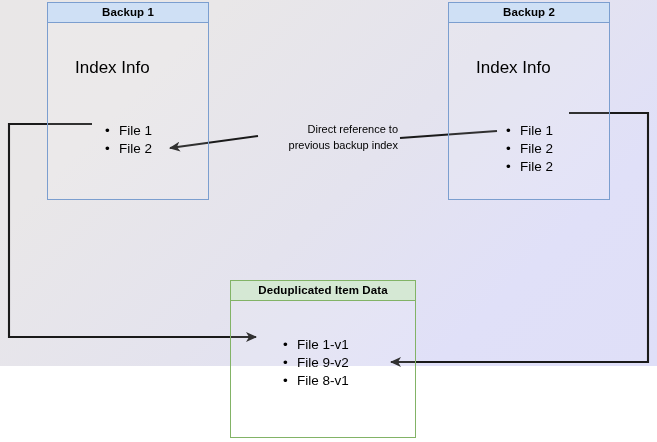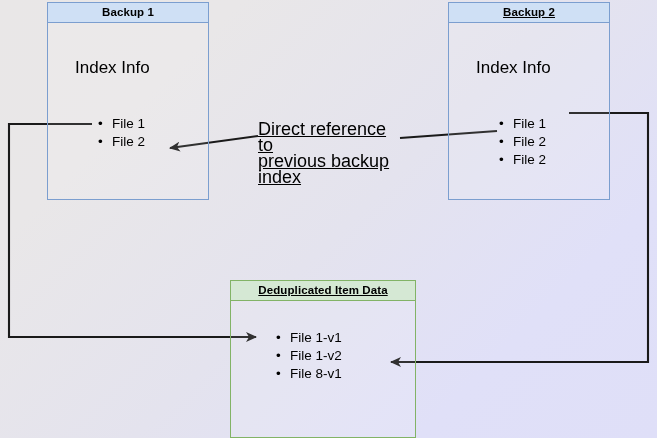--- a/index.html
+++ b/index.html
@@ -8,21 +8,21 @@
   }
   body {
     width: 657px;
     height: 442px;
     font-family: "Liberation Sans", sans-serif;
     overflow: hidden;
   }
   #canvas {
     position: relative;
     width: 657px;
-    height: 438px;
+    height: 366px;
     background: linear-gradient(135deg, #e9e7e7 0%, #e9e7e8 22%, #e4e3ee 52%, #e0e0f8 78%, #dfdff8 100%);
   }
   #wires {
     position: absolute;
     left: 0;
     top: 0;
     width: 657px;
     height: 442px;
     pointer-events: none;
   }
@@ -39,39 +39,38 @@
     background: #cfe0f5;
     color: #000;
     font-size: 11.5px;
     font-weight: bold;
     line-height: 19px;
     text-align: center;
     letter-spacing: 0.1px;
   }
   .box.green {
     border-color: #82b366;
-    text-decoration: underline;
   }
   .box.green .hdr {
     background: #d5e8d4;
     border-bottom-color: #82b366;
   }
   .box .body {
     position: relative;
     height: calc(100% - 20px);
   }
   .index-label {
     position: absolute;
     font-size: 17px;
     color: #000;
     white-space: nowrap;
   }
   .filelist {
     position: absolute;
-    margin: 0;
+    margin: 7px;
     padding: 0;
     list-style: none;
   }
   .filelist li {
     position: relative;
     font-size: 13.5px;
     color: #000;
     line-height: 18px;
     padding-left: 14px;
     white-space: nowrap;
@@ -79,26 +78,25 @@
   .filelist li::before {
     content: "\2022";
     position: absolute;
     left: 0;
     top: 0;
     font-size: 13.5px;
     line-height: 18px;
   }
   .center-label {
     position: absolute;
-    font-size: 18px;
+    font-size: 11px;
     line-height: 16px;
     color: #000;
-    text-align: left;
+    text-align: right;
     white-space: pre-line;
-    text-decoration: underline;
   }
 </style>
 </head>
 <body>
 
 <div id="canvas">
 
   <svg id="wires" viewBox="0 0 657 442" xmlns="http://www.w3.org/2000/svg">
     <defs>
       <marker id="arrowR" markerWidth="12" markerHeight="10" refX="10" refY="5" orient="auto" markerUnits="userSpaceOnUse">
@@ -127,38 +125,38 @@
     <div class="hdr">Backup 1</div>
     <div class="body">
       <div class="index-label" style="left:27px; top:35px;">Index Info</div>
       <ul class="filelist" style="left:50px; top:92px;">
         <li>File 1</li>
         <li>File 2</li>
       </ul>
     </div>
   </div>
 
-  <div class="box" style="left:448px; top:2px; width:162px; height:198px;text-decoration:underline;">
+  <div class="box" style="left:448px; top:2px; width:162px; height:198px;">
     <div class="hdr">Backup 2</div>
     <div class="body">
       <div class="index-label" style="left:27px; top:35px;">Index Info</div>
       <ul class="filelist" style="left:50px; top:92px;">
         <li>File 1</li>
         <li>File 2</li>
         <li>File 2</li>
       </ul>
     </div>
   </div>
 
   <div class="box green" style="left:230px; top:280px; width:186px; height:158px;">
     <div class="hdr">Deduplicated Item Data</div>
     <div class="body">
       <ul class="filelist" style="left:45px; top:28px;">
         <li>File 1-v1</li>
-        <li>File 1-v2</li>
+        <li>File 9-v2</li>
         <li>File 8-v1</li>
       </ul>
     </div>
   </div>
 
   <div class="center-label" style="left:258px; top:121px; width:140px;">Direct reference to
 previous backup index</div>
 
 </div>
 

